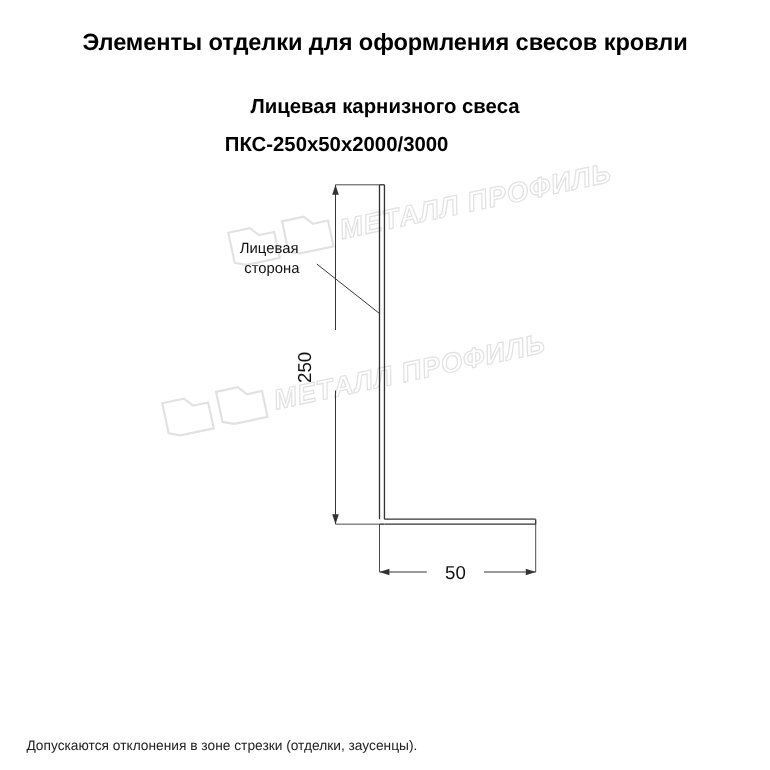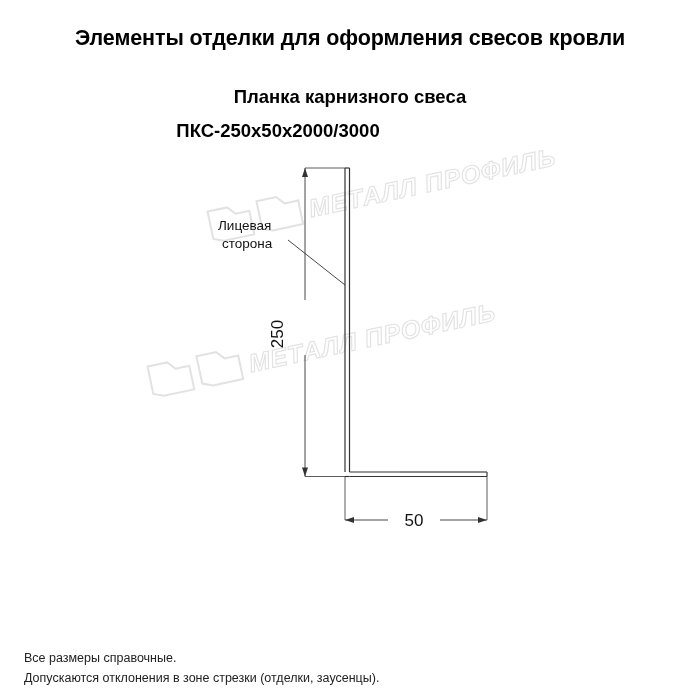--- a/index.html
+++ b/index.html
@@ -43,20 +43,21 @@
   }
   .subtitle-2 {
     position: absolute;
     top: 120px;
     left: 0;
     width: 556px;
     text-align: center;
     font-size: 18.5px;
     font-weight: bold;
     color: #000;
+    padding-left: 28px;
   }
   .drawing {
     position: absolute;
     top: 150px;
     left: 0;
     width: 700px;
     height: 430px;
   }
   .footnotes {
     position: absolute;
@@ -100,21 +101,21 @@
     fill: #111;
   }
   svg { display: block; }
 </style>
 </head>
 <body>
 
 <div class="page">
 
   <div class="title">Элементы отделки для оформления свесов кровли</div>
-  <div class="subtitle-1">Планка карнизного свеса</div>
+  <div class="subtitle-1">Лицевая карнизного свеса</div>
   <div class="subtitle-2">ПКС-250х50х2000/3000</div>
 
   <div class="drawing">
     <svg width="700" height="430" viewBox="0 0 700 430">
 
       <g class="wm" transform="translate(200,55) rotate(-12)">
         <path class="wm-shape" d="M6,36 L6,8 L26,8 L33,16 L47,16 L47,40 L16,40 Z"></path>
         <path class="wm-shape" d="M56,36 L56,8 L76,8 L83,16 L97,16 L97,40 L66,40 Z"></path>
         <text class="wm-text" x="106" y="35">МЕТАЛЛ ПРОФИЛЬ</text>
       </g>
@@ -166,17 +167,16 @@
 
         <line x1="345" y1="326.5" x2="345" y2="370" stroke="#333" stroke-width="0.8"></line>
         <line x1="487" y1="326.5" x2="487" y2="370" stroke="#333" stroke-width="0.8"></line>
         <text class="dim" x="414" y="376" text-anchor="middle">50</text>
       </g>
 
     </svg>
   </div>
 
   <div class="footnotes">
-    <div class="footnote">Все размеры справочные.</div>
     <div class="footnote">Допускаются отклонения в зоне стрезки (отделки, заусенцы).</div>
   </div>
 
 </div>
 
 </body></html>

